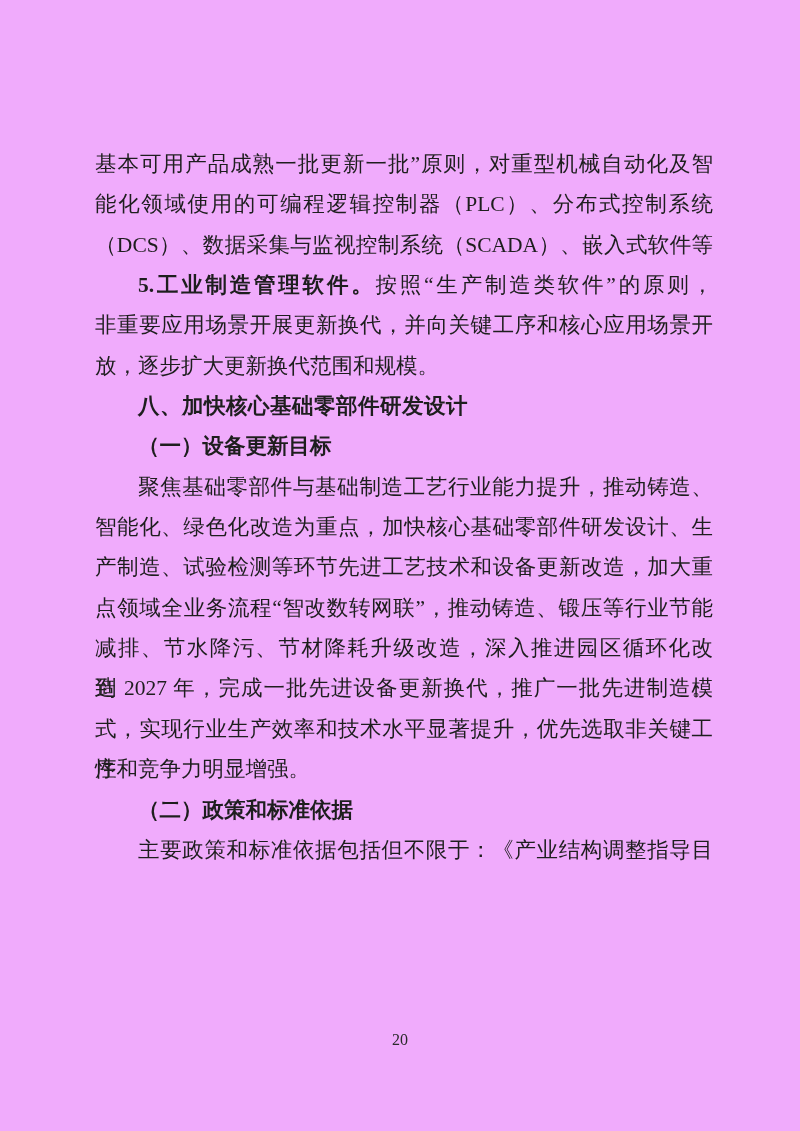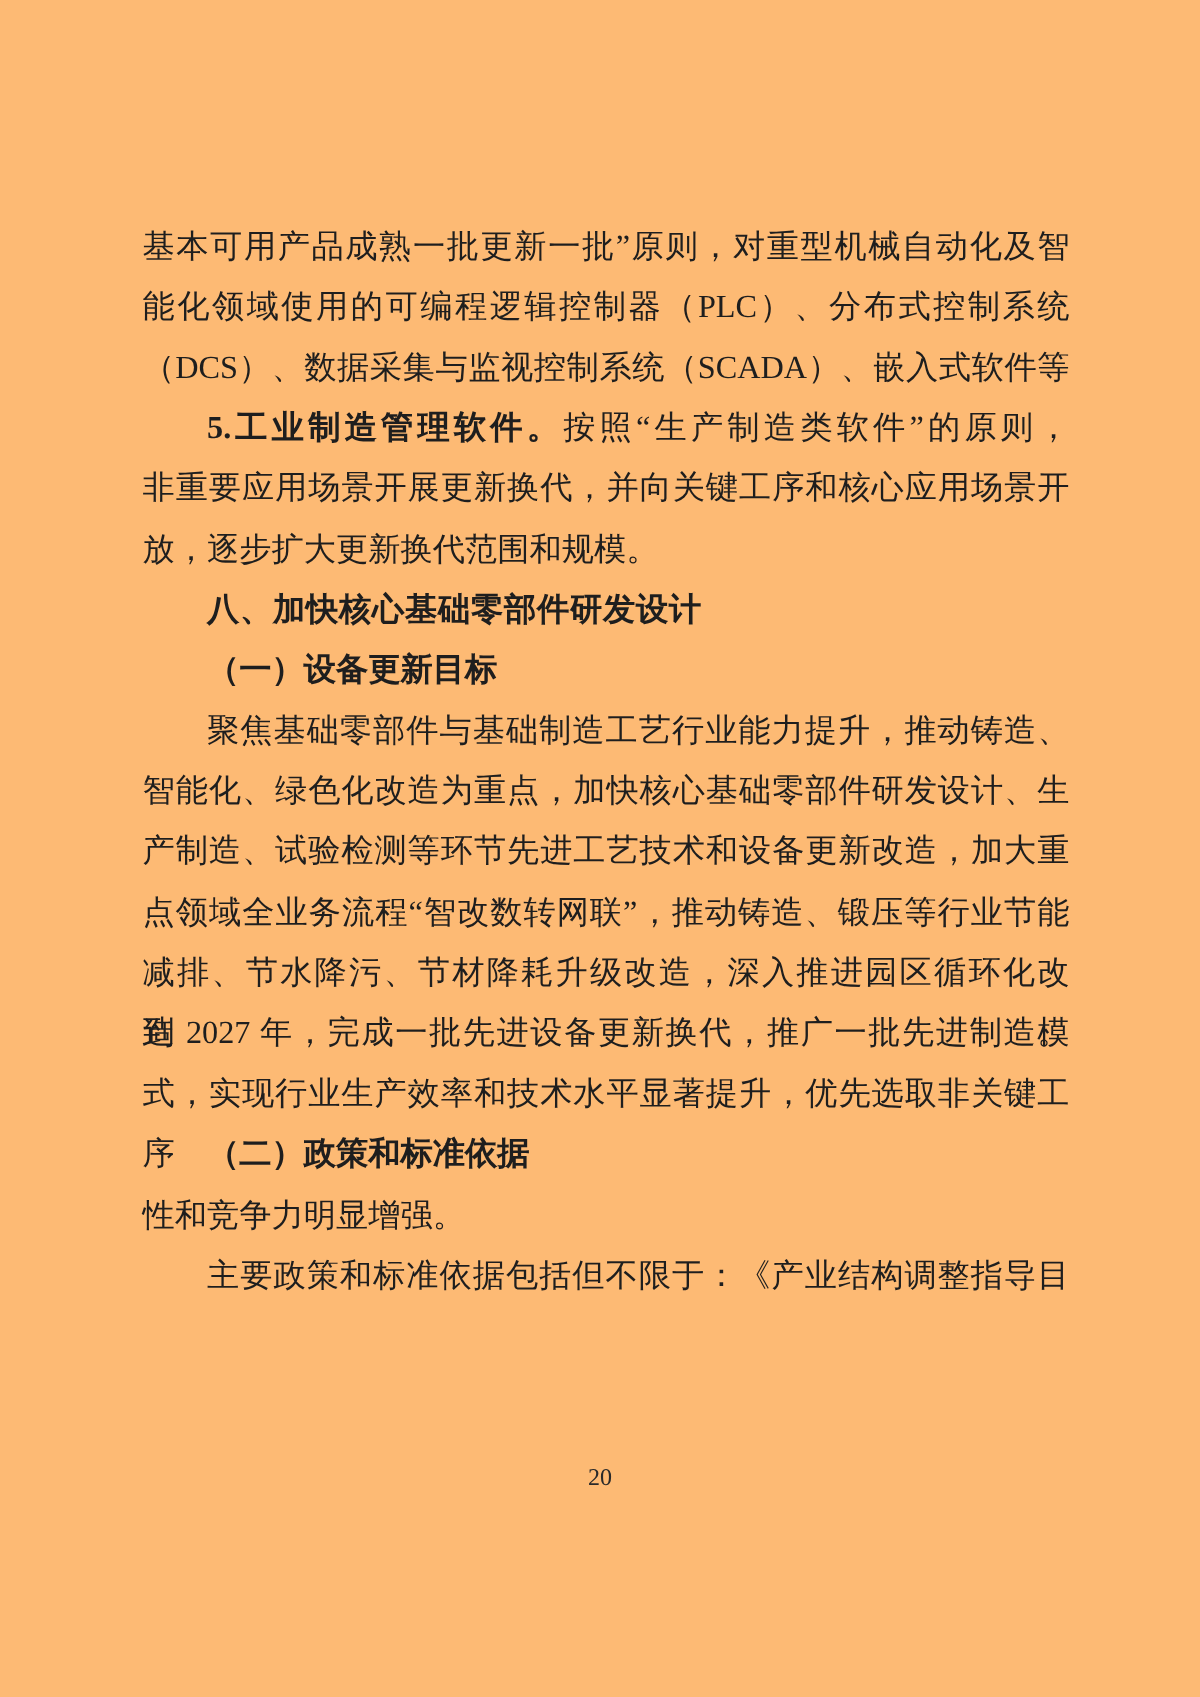--- a/index.html
+++ b/index.html
@@ -10,21 +10,21 @@
     width: 800px;
     height: 1131px;
     background: #fdfdfd;
     position: relative;
     overflow: hidden;
     font-family: "Liberation Serif", serif;
   }
   .page {
     position: absolute;
     inset: 0;
-    background: #fdba74;
+    background: #f0abfc;
     color: #1e1e1e;
   }
   .content {
     position: absolute;
     left: 95px;
     top: 144px;
     width: 618px;
   }
   .line {
     font-size: 21.5px;
@@ -51,21 +51,21 @@
     font-family: "Liberation Sans", sans-serif;
     letter-spacing: 0.5px;
   }
   
   .h-sub {
     font-weight: 700;
   }
   .footer {
     position: absolute;
     left: 0;
-    top: 974px;
+    top: 1028px;
     width: 100%;
     text-align: center;
     font-size: 16px;
     line-height: 24px;
     color: #2a2a2a;
     font-family: "Liberation Serif", serif;
   }
 </style>
 </head>
 <body>
@@ -85,22 +85,22 @@
 
     <div class="line h-sub indent">（一）设备更新目标</div>
 
     <div class="line jf indent">聚焦基础零部件与基础制造工艺行业能力提升，推动铸造、</div>
     <div class="line jf">智能化、绿色化改造为重点，加快核心基础零部件研发设计、生</div>
     <div class="line jf">产制造、试验检测等环节先进工艺技术和设备更新改造，加大重</div>
     <div class="line jf">点领域全业务流程“智改数转网联”，推动铸造、锻压等行业节能</div>
     <div class="line jf">减排、节水降污、节材降耗升级改造，深入推进园区循环化改造。</div>
     <div class="line jf">到 2027 年，完成一批先进设备更新换代，推广一批先进制造模</div>
     <div class="line jf">式，实现行业生产效率和技术水平显著提升，优先选取非关键工序</div>
+    <div class="line">性和竞争力明显增强。</div>
+
     <div class="line h-sub indent">（二）政策和标准依据</div>
-
-    <div class="line">性和竞争力明显增强。</div>
 
     <div class="line jf indent">主要政策和标准依据包括但不限于：《产业结构调整指导目</div>
 
   </div>
 
   <div class="footer">20</div>
 </div>
 
 </body></html>

